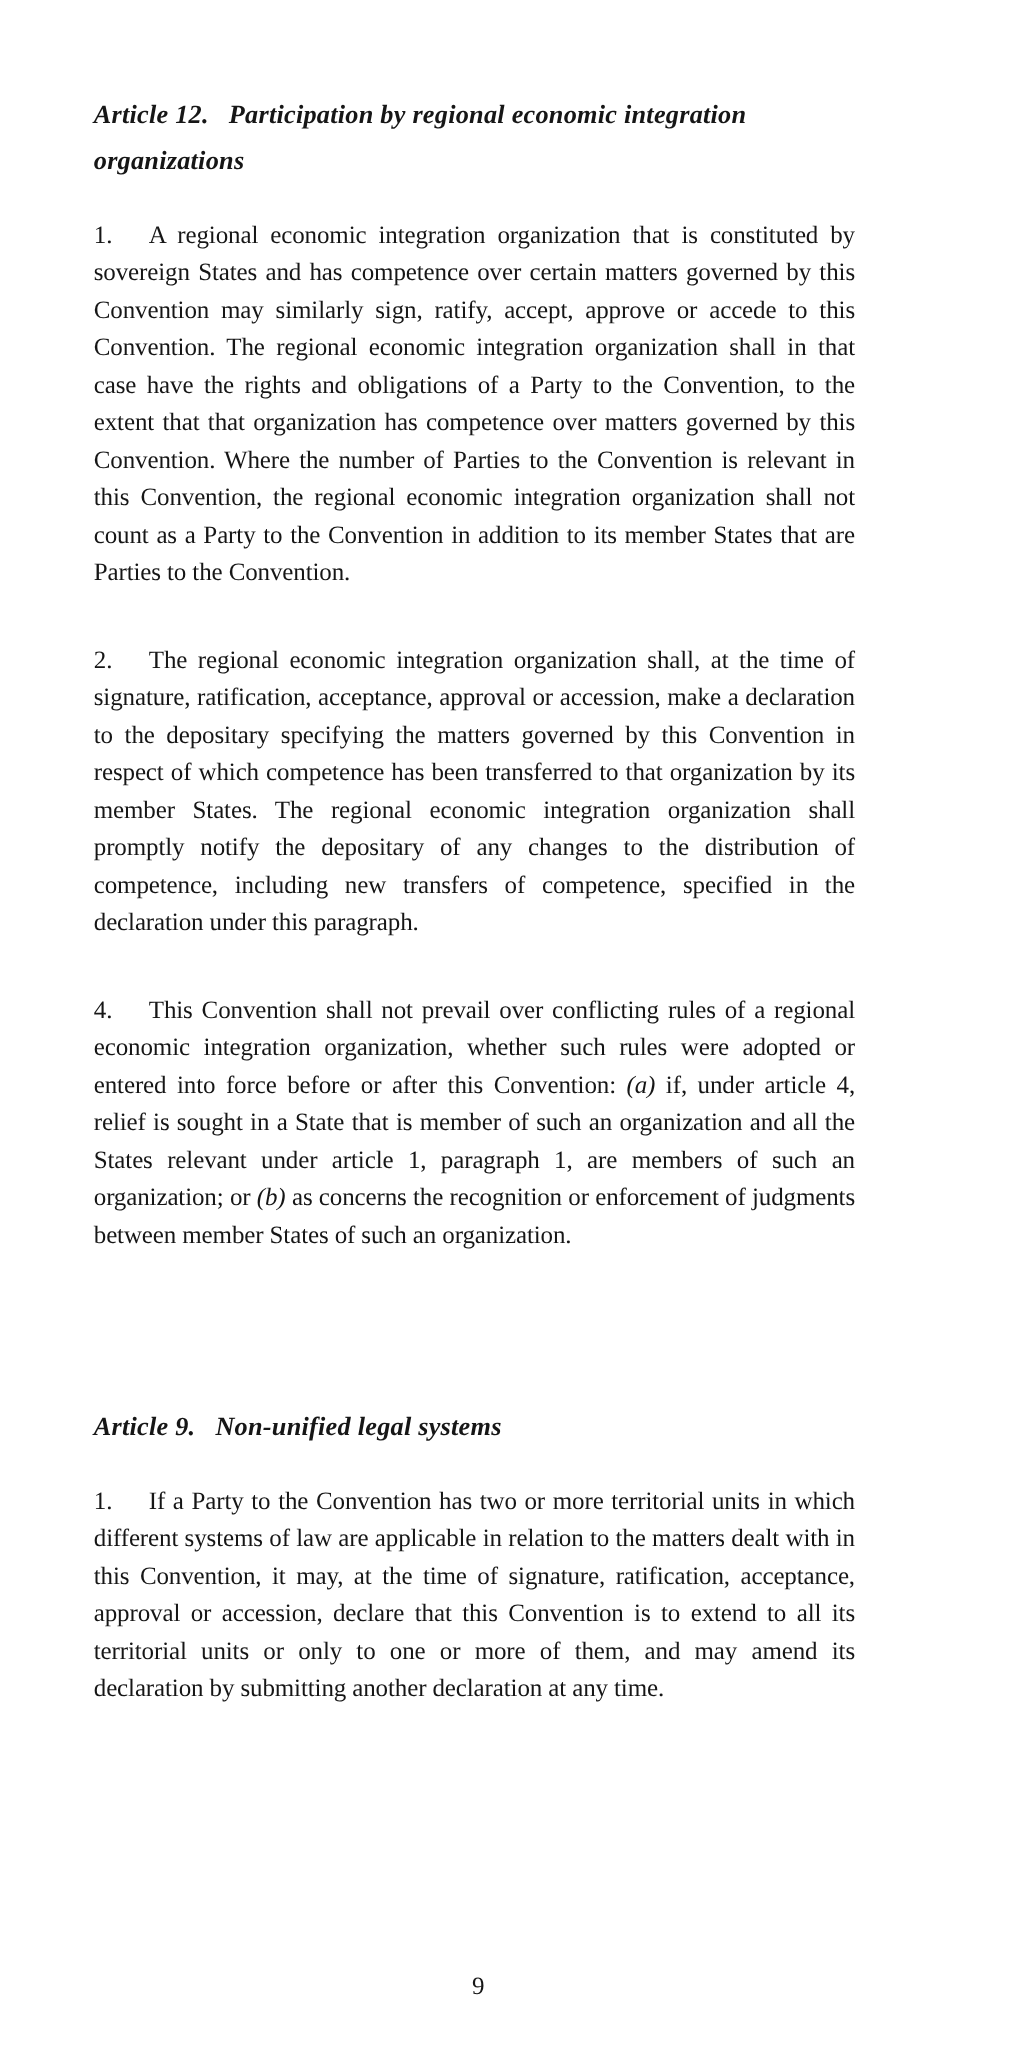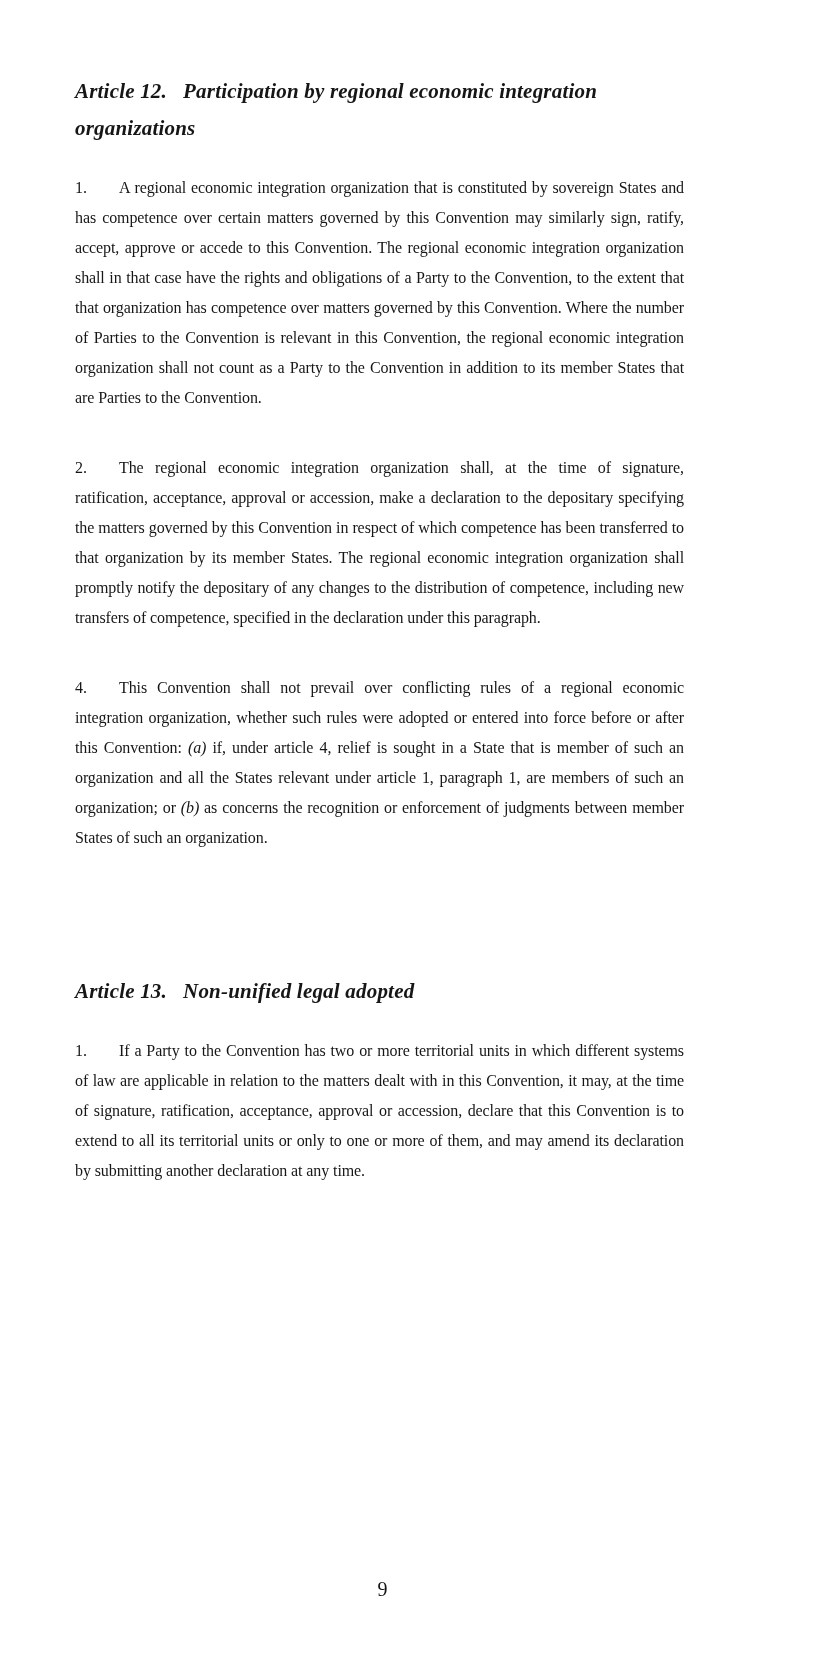--- a/index.html
+++ b/index.html
@@ -21,21 +21,21 @@
   .article-heading {
     font-size: 21px;
     line-height: 37px;
     font-weight: bold;
     font-style: italic;
     letter-spacing: 0.2px;
     text-align: left;
   }
   .art-label { margin-right: 16px; }
   .para {
-    font-size: 16px;
+    font-size: 20px;
     line-height: 30px;
     text-align: justify;
     margin-top: 40px;
     letter-spacing: -0.1px;
   }
   .article-heading + .para { margin-top: 26px; }
   .para-num {
     display: inline-block;
     width: 44px;
   }
@@ -61,20 +61,20 @@
 
     <p class="para"><span class="para-num">1.</span><span>A regional economic integration organization that is constituted by sovereign States and has competence over certain matters governed by this Convention may similarly sign, ratify, accept, approve or accede to this Convention. The regional economic integration organization shall in that case have the rights and obligations of a Party to the Convention, to the extent that that organization has competence over matters governed by this Convention. Where the number of Parties to the Convention is relevant in this Convention, the regional economic integration organization shall not count as a Party to the Convention in addition to its member States that are Parties to the Convention.</span></p>
 
     <p class="para"><span class="para-num">2.</span><span>The regional economic integration organization shall, at the time of signature, ratification, acceptance, approval or accession, make a declaration to the depositary specifying the matters governed by this Convention in respect of which competence has been transferred to that organization by its member States. The regional economic integration organization shall promptly notify the depositary of any changes to the distribution of competence, including new transfers of competence, specified in the declaration under this paragraph.</span></p>
 
 
     <p class="para"><span class="para-num">4.</span><span>This Convention shall not prevail over conflicting rules of a regional economic integration organization, whether such rules were adopted or entered into force before or after this Convention: </span><em>(a)</em><span> if, under article 4, relief is sought in a State that is member of such an organization and all the States relevant under article 1, paragraph 1, are members of such an organization; or </span><em>(b)</em><span> as concerns the recognition or enforcement of judgments between member States of such an organization.</span></p>
   </section>
 
   <section class="section-article-13">
-    <h2 class="article-heading"><span class="art-label">Article 13.</span><span class="art-title">Non-unified legal adopted</span></h2>
+    <h2 class="article-heading"><span class="art-label">Article 9.</span><span class="art-title">Non-unified legal systems</span></h2>
 
     <p class="para"><span class="para-num">1.</span><span>If a Party to the Convention has two or more territorial units in which different systems of law are applicable in relation to the matters dealt with in this Convention, it may, at the time of signature, ratification, acceptance, approval or accession, declare that this Convention is to extend to all its territorial units or only to one or more of them, and may amend its declaration by submitting another declaration at any time.</span></p>
   </section>
 
   <div class="page-number">9</div>
 
 </div>
 
 </body></html>

